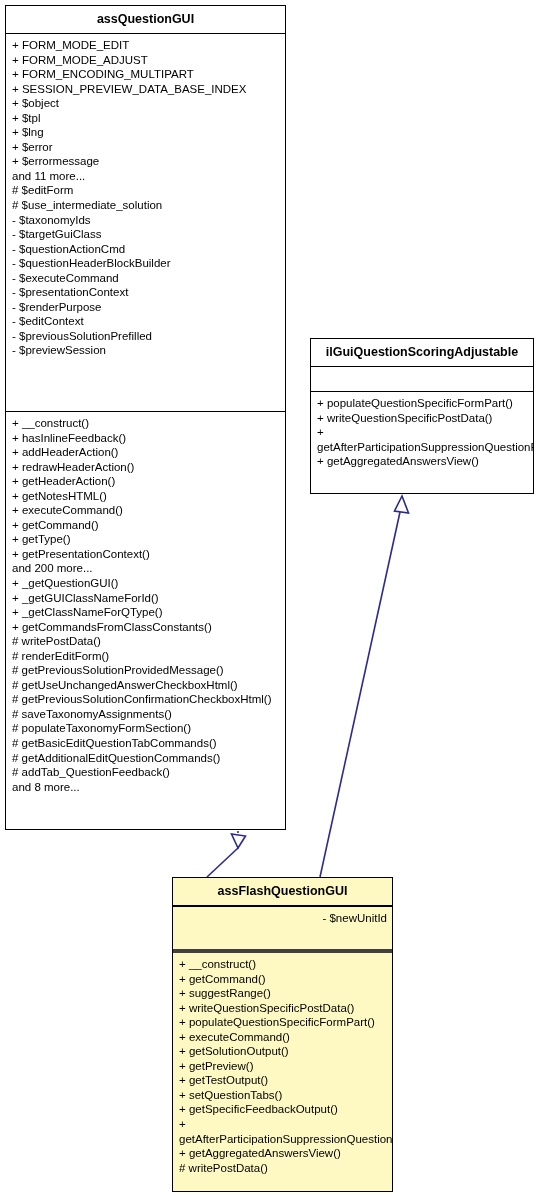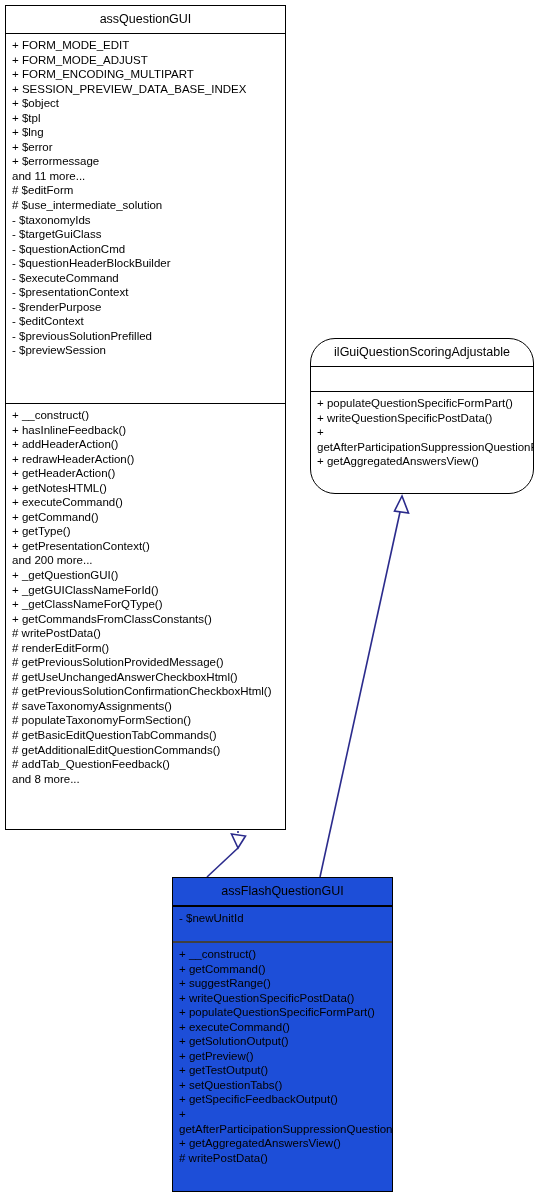--- a/index.html
+++ b/index.html
@@ -30,60 +30,62 @@
   }
 
   .uml-box {
     position: absolute;
     box-sizing: border-box;
     border: 1px solid #000000;
     background: #ffffff;
     overflow: hidden;
   }
   .uml-box.filled {
-    background: #1d4ed8;
+    background: #fef9c3;
     border: 1px solid #000000;
   }
   .box-header {
     text-align: center;
     font-size: 12.5px;
     line-height: 15px;
     padding: 6px 4px 6px 4px;
     border-bottom: 1px solid #000000;
     white-space: nowrap;
+    font-weight: bold;
   }
   .uml-box.filled .box-header {
     border-bottom: 2px solid #000000;
   }
   .compartment {
-    padding: 4px 5px 4px 6px;
+    padding: 4px 5px 12px 6px;
     font-size: 11.5px;
     line-height: 14.55px;
   }
   .compartment.attrs {
     border-bottom: 1px solid #000000;
   }
   .uml-box.filled .compartment.attrs {
-    border-bottom: 2px solid #404040;
+    border-bottom: 4px solid #404040;
+    text-align: right;
   }
   .compartment.empty-attrs {
     height: 18px;
     padding: 3px 5px;
   }
   .member {
     white-space: normal;
     word-break: normal;
   }
 
   
   #box-assQuestionGUI {
     left: 5px; top: 5px; width: 281px; height: 825px;
   }
   #box-ilGuiQuestionScoringAdjustable {
-    left: 310px; top: 338px; width: 224px; height: 156px; border-radius: 25px;
+    left: 310px; top: 338px; width: 224px; height: 156px;
   }
   #box-assFlashQuestionGUI {
     left: 172px; top: 877px; width: 221px; height: 315px;
   }
   #box-assQuestionGUI .compartment.attrs { height: 361px; }
   #box-assFlashQuestionGUI .compartment.attrs { height: 26px; }
 </style>
 </head>
 <body>
 

